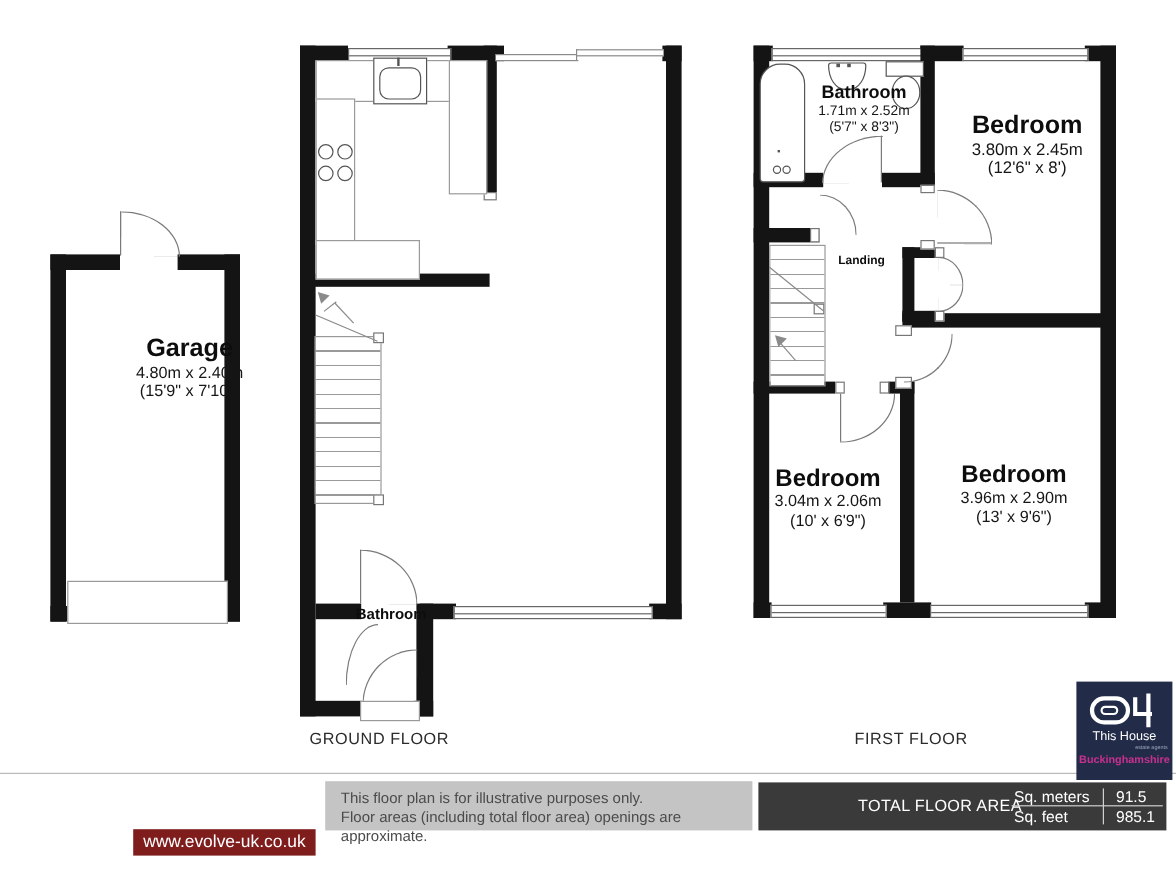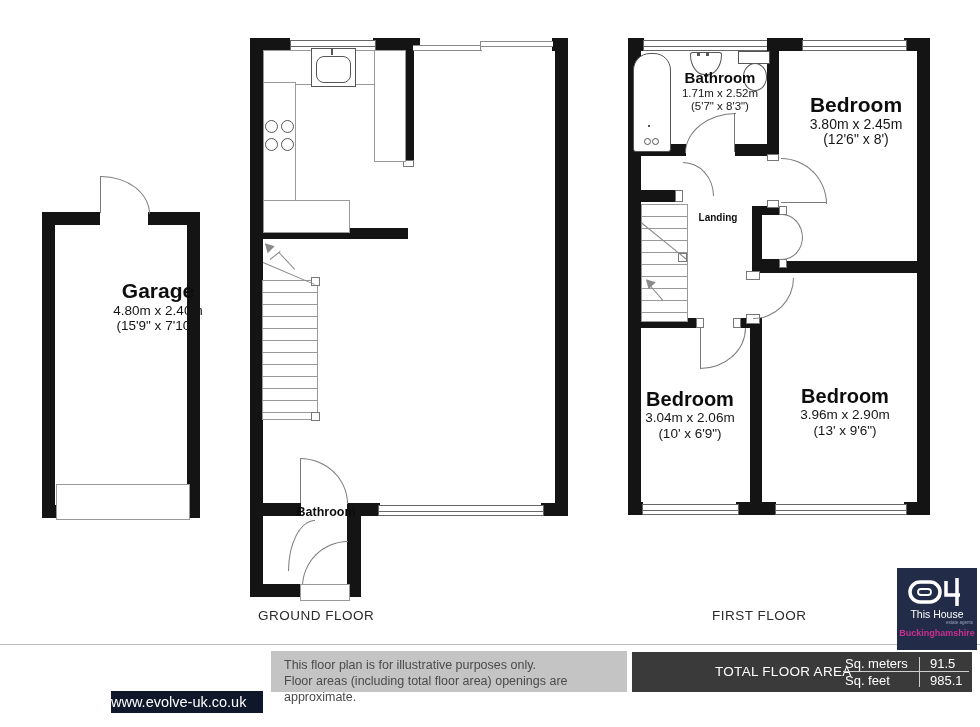--- a/index.html
+++ b/index.html
@@ -21,22 +21,22 @@
           background:repeating-linear-gradient(to bottom,#fff 0,#fff 11px,#999 11px,#999 12px);}
   .dline{position:absolute;height:1px;background:#8a8a8a;transform-origin:0 50%;}
   .sq{position:absolute;background:#fff;border:1px solid #777;width:7px;height:7px;}
   .ahead{position:absolute;width:0;height:0;border-left:5px solid transparent;border-right:5px solid transparent;border-bottom:9px solid #8a8a8a;}
   .room-label{position:absolute;text-align:center;line-height:1.12;color:#0d0d0d;}
   .room-label .nm{font-weight:bold;display:block;}
   .room-label .dim{display:block;color:#161616;}
   .floor-cap{position:absolute;font-size:13.5px;color:#2b2b2b;letter-spacing:.5px;}
   .footer-rule{position:absolute;left:0;top:644px;width:980px;height:1px;background:#b9b9b9;}
   .brand{position:absolute;left:104px;top:643px;font-size:52px;color:#3d3d3d;line-height:1;font-weight:normal;}
-  .webbar{position:absolute;left:111px;top:691px;width:152px;height:22px;background:#0f172a;color:#fff;
-          font-size:14.5px;text-align:left;line-height:22px;}
+  .webbar{position:absolute;left:111px;top:691px;width:152px;height:22px;background:#7f1d1d;color:#fff;
+          font-size:14.5px;text-align:center;line-height:22px;}
   .disc{position:absolute;left:271px;top:651px;width:356px;height:41px;background:#c4c4c4;color:#4b4b4b;
         font-size:12.5px;line-height:16px;padding:6px 0 0 13px;box-sizing:border-box;}
   .totalbar{position:absolute;left:632px;top:652px;width:340px;height:40px;background:#3a3a3a;color:#fff;}
   .totalbar .t1{position:absolute;left:83px;top:12px;font-size:13.5px;letter-spacing:.3px;}
   .totalbar .lab{position:absolute;font-size:13px;}
   .totalbar .val{position:absolute;font-size:13px;}
   .totalbar .vdiv{position:absolute;left:287px;top:5px;width:1px;height:30px;background:#cfcfcf;}
   .totalbar .hdiv{position:absolute;left:211px;top:19px;width:126px;height:1px;background:#cfcfcf;}
   .agency{position:absolute;left:897px;top:568px;width:80px;height:82px;background:#222c49;color:#fff;text-align:center;}
   .agency .oh{position:absolute;left:10px;top:8px;}

